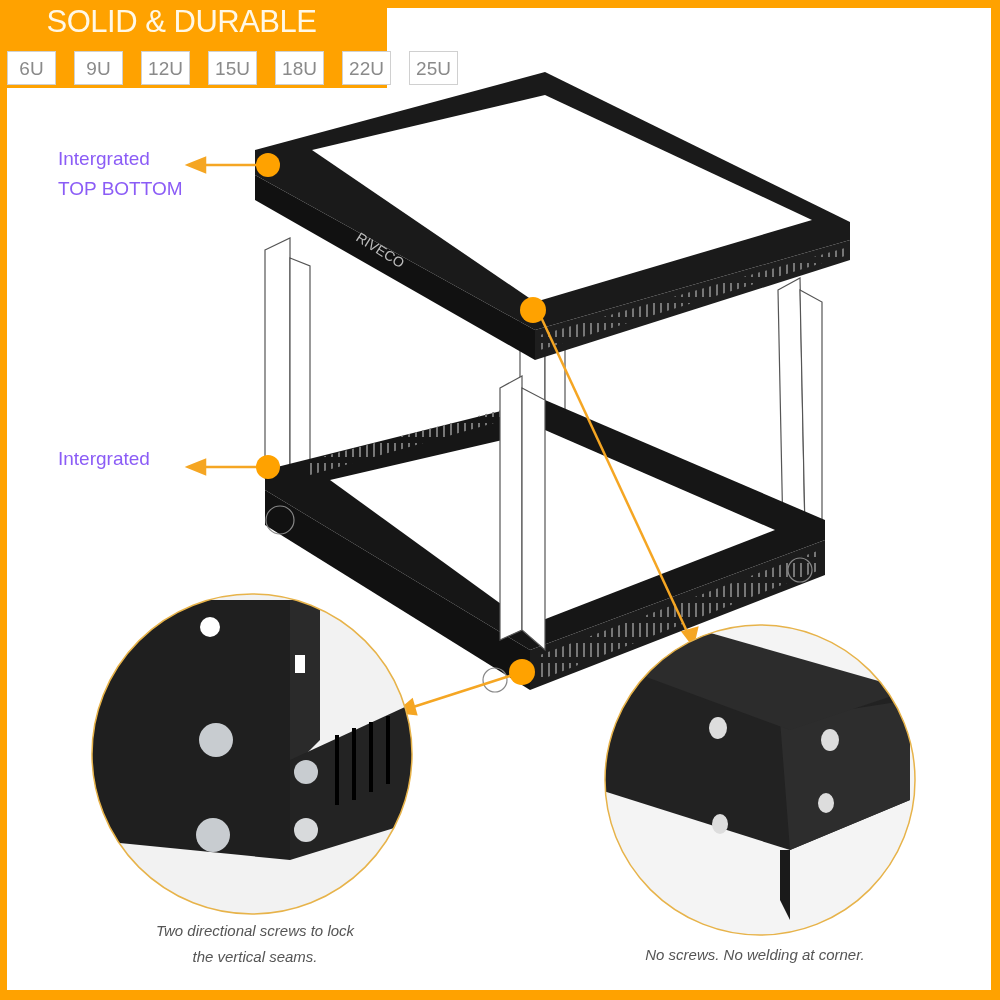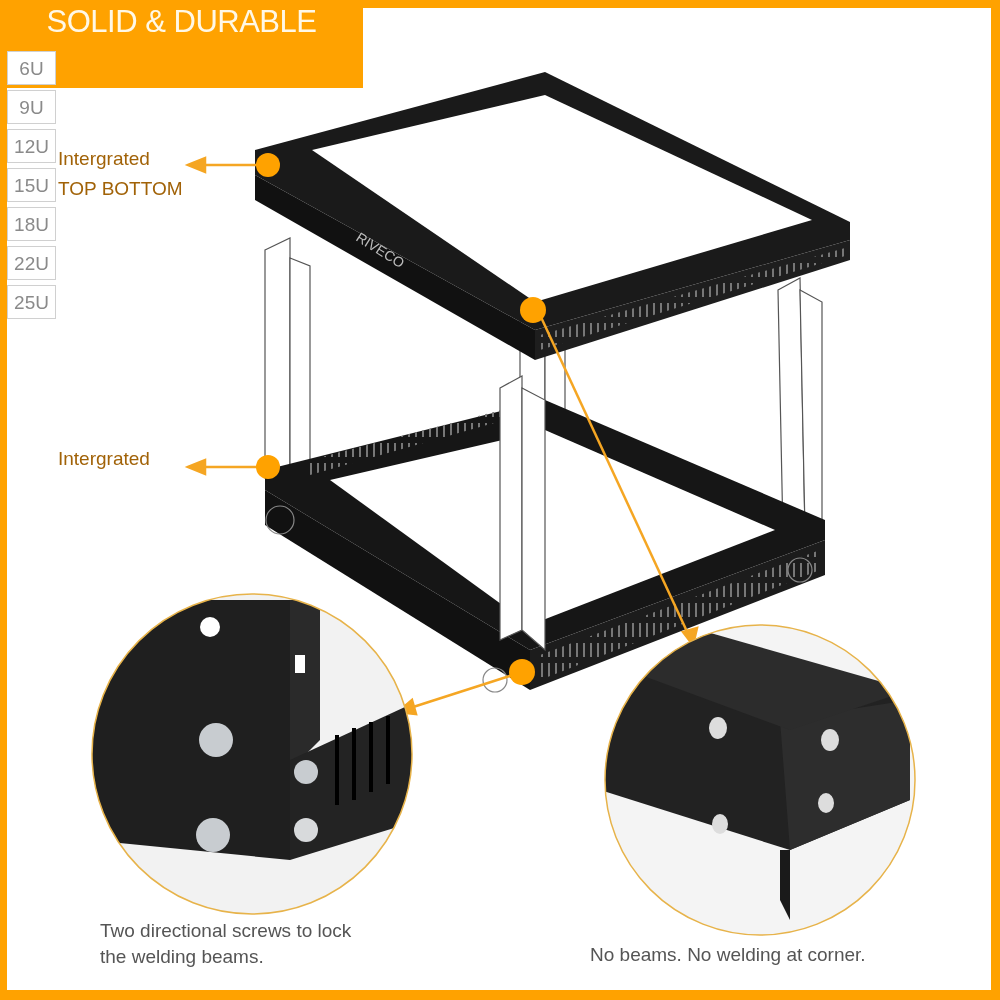--- a/index.html
+++ b/index.html
@@ -1,23 +1,23 @@
 <!DOCTYPE html>
 <html><head>
 <meta charset="utf-8">
 <style>
   html, body { margin:0; padding:0; }
   body { width:1000px; height:1000px; position:relative; overflow:hidden; background:#ffffff; font-family:"Liberation Sans", sans-serif; }
   .frame { position:absolute; inset:0; border-left:7px solid #ffa200; border-right:9px solid #ffa200; border-bottom:10px solid #ffa200; border-top:8px solid #ffa200; box-sizing:border-box; pointer-events:none; z-index:5; }
-  .banner { position:absolute; left:0; top:0; width:363px; height:88px; background:#ffa200; z-index:6; }
+  .banner { position:absolute; left:0; top:0; width:363px; height:88px; background:#ffa200; z-index:6;padding-left:24px; }
   .banner-title { position:absolute; left:0; top:4px; width:363px; text-align:center; color:#fff8e6; font-size:31px; letter-spacing:-0.5px; font-family:"Liberation Sans", sans-serif; }
-  .sizes { position:absolute; left:7px; top:51px; display:flex; gap:5px;flex-direction:column; }
+  .sizes { position:absolute; left:7px; top:51px; display:flex; gap:18px; }
   .size-chip { width:49px; height:34px; background:#fff; border:1px solid #d0d0d0; box-sizing:border-box; text-align:center; line-height:34px; color:#8a8a8a; font-size:19px; }
-  .label { position:absolute; color:#a16207; font-size:19px; line-height:30px; }
-  .caption { position:absolute; color:#555; font-size:19px; line-height:26px; font-weight:300; }
+  .label { position:absolute; color:#8b5cf6; font-size:19px; line-height:30px; }
+  .caption { position:absolute; color:#555; font-size:15px; text-align:center; line-height:26px; font-weight:300;font-style:italic; }
   svg.art { position:absolute; left:0; top:0; }
 </style>
 </head>
 <body>
 
 <div class="frame"></div>
 
 <div class="banner">
   <div class="banner-title">SOLID &amp; DURABLE</div>
   <div class="sizes">
@@ -136,15 +136,15 @@
 <div class="label" style="left:58px; top:144px;">
   <div>Intergrated</div>
   <div>TOP BOTTOM</div>
 </div>
 <div class="label" style="left:58px; top:444px;">
   <div>Intergrated</div>
 </div>
 
 <div class="caption" style="left:100px; top:918px; width:310px;">
   <div>Two directional screws to lock</div>
-  <div>the welding beams.</div>
+  <div>the vertical seams.</div>
 </div>
-<div class="caption" style="left:590px; top:942px; width:330px;">No beams. No welding at corner.</div>
+<div class="caption" style="left:590px; top:942px; width:330px;">No screws. No welding at corner.</div>
 
 </body></html>

